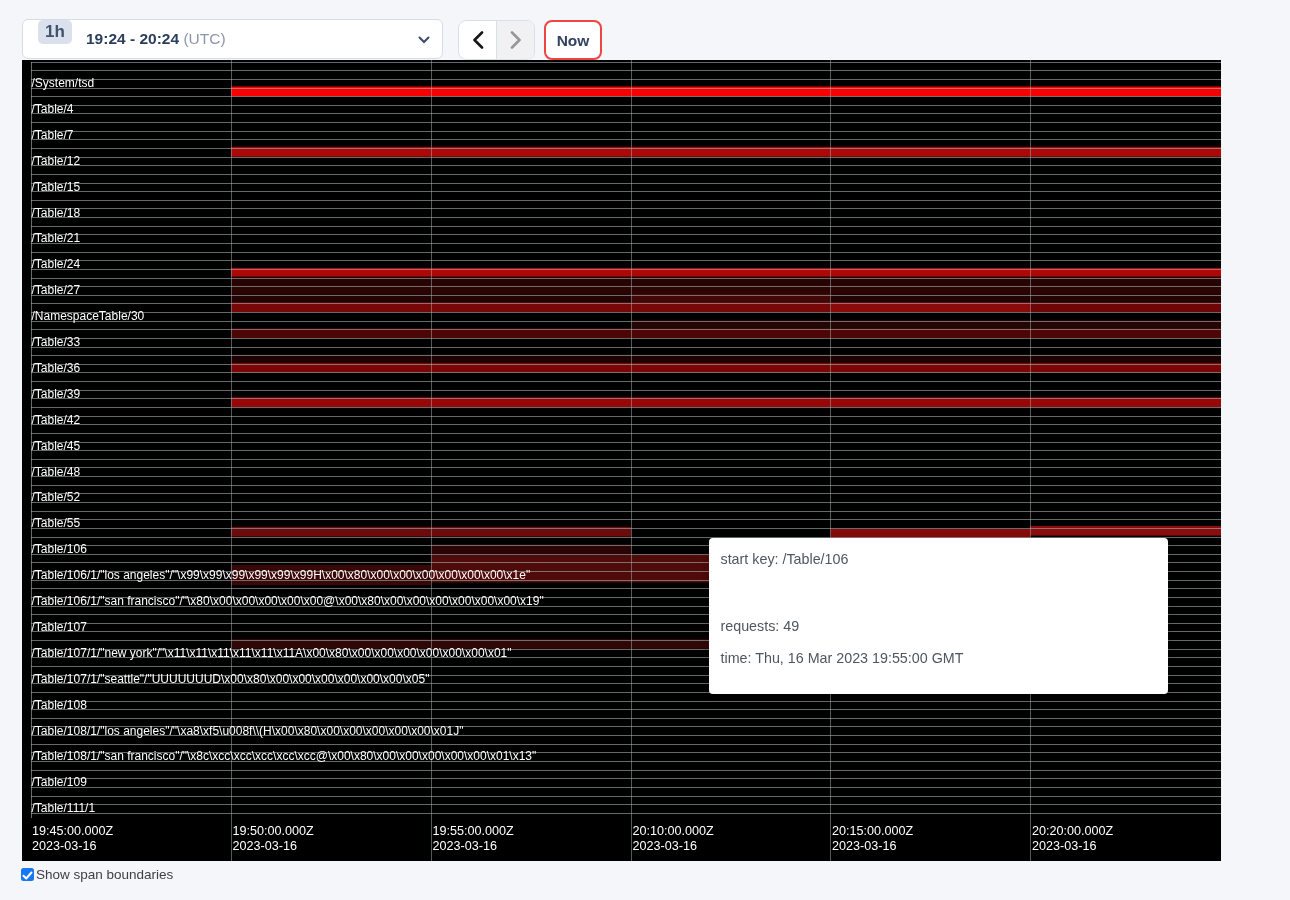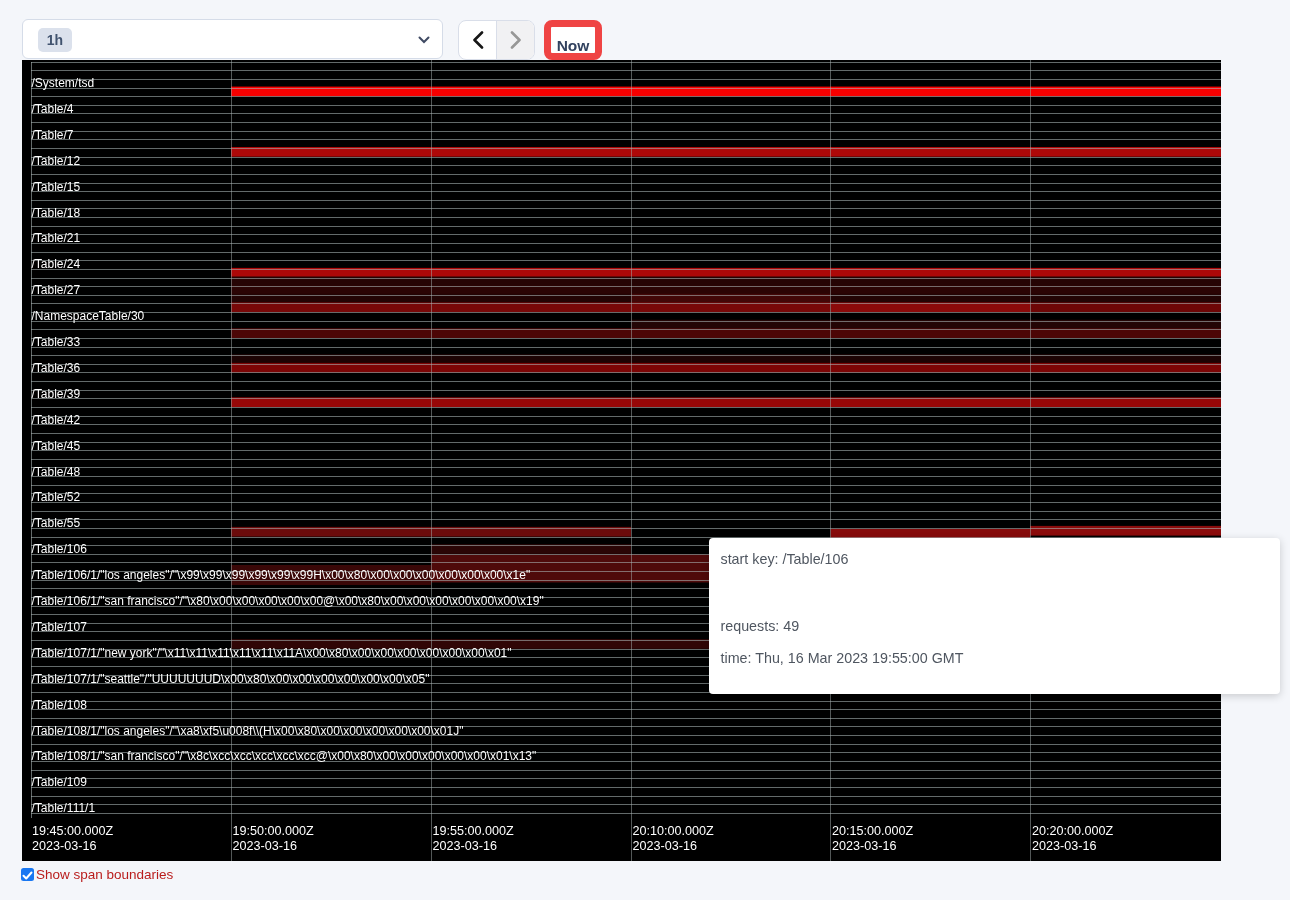--- a/index.html
+++ b/index.html
@@ -1,38 +1,38 @@
 <!DOCTYPE html>
 <html><head>
 <meta charset="utf-8">
 <style>
 * { margin:0; padding:0; box-sizing:border-box; }
 html,body { width:1290px; height:900px; }
 body { background:#f4f6fa; font-family:"Liberation Sans", sans-serif; position:relative; overflow:hidden; }
 .sel { position:absolute; left:22px; top:19px; width:421px; height:40px; background:#fff;
   border:1px solid #d5dce8; border-radius:6px; display:flex; align-items:center; }
-.badge { position:absolute; left:15px; top:8px; width:34px; height:24px; background:#dbe1ec;
-  border-radius:5px; font-size:14px; font-weight:bold; color:#41536f; text-align:center; line-height:24px; }
+.badge { position:absolute; left:15px; top:0; width:34px; height:24px; background:#dbe1ec;
+  border-radius:5px; font-size:17px; font-weight:bold; color:#41536f; text-align:center; line-height:24px; }
 .range { position:absolute; left:63px; top:0; line-height:38px; font-size:15.5px; font-weight:bold; color:#2c3e5c; }
 .range .utc { font-weight:normal; color:#8b96ab; }
 .sel svg.chev { position:absolute; right:12px; top:16px; }
 .nav { position:absolute; left:458px; top:20px; width:77px; height:40px; border:1px solid #d9dee9;
   border-radius:8px; background:#fff; overflow:hidden; display:flex; }
 .nav .c1 { width:38px; height:100%; display:flex; align-items:center; justify-content:center; }
 .nav .c2 { width:39px; height:100%; background:#f1f1f3; border-left:1px solid #d9dee9;
   display:flex; align-items:center; justify-content:center; }
 .nowbtn { position:absolute; left:544px; top:20px; width:58px; height:40px; background:#fff;
-  border:7px solid #ef4444; border-radius:8px; font-size:15.5px; font-weight:bold; color:#32425f;
+  border:2px solid #ef4444; border-radius:8px; font-size:15.5px; font-weight:bold; color:#32425f;
   text-align:center; line-height:38px; }
-.tooltip { position:absolute; left:709px; top:538px; width:571px; height:156px; background:#fff;
+.tooltip { position:absolute; left:709px; top:538px; width:459px; height:156px; background:#fff;
   border-radius:4px; box-shadow:0 2px 8px rgba(0,0,0,0.18); font-size:14.3px; color:#4f5660; }
 .tooltip div { position:absolute; left:11.5px; white-space:nowrap; }
 .cbrow { position:absolute; left:21px; top:867px; height:15px; }
 .cbx { position:absolute; left:0; top:1px; width:13px; height:13px; background:#1877f2; border-radius:2.5px; }
-.cblab { position:absolute; left:15px; top:0; font-size:13.5px; color:#b91c1c; line-height:15px; white-space:nowrap; }
+.cblab { position:absolute; left:15px; top:0; font-size:13.5px; color:#404040; line-height:15px; white-space:nowrap; }
 .hm { position:absolute; left:22px; top:60px; }
 </style>
 </head>
 <body>
 <svg class="hm" width="1199" height="801" viewBox="0 0 1199 801">
 <rect width="1199" height="801" fill="#000"></rect>
 <rect x="209" y="26.6" width="990" height="9.7" fill="#f70000"></rect>
 <rect x="209" y="87.0" width="990" height="9.7" fill="#ad0808"></rect>
 <rect x="209" y="207.9" width="990" height="9.7" fill="#ac0808"></rect>
 <rect x="209" y="216.5" width="990" height="9.7" fill="#260404"></rect>
@@ -101,20 +101,21 @@
 <text x="610.5" y="775" font-size="12.6" fill="#fff">20:10:00.000Z</text>
 <text x="610.5" y="790" font-size="12.6" fill="#fff">2023-03-16</text>
 <text x="810" y="775" font-size="12.6" fill="#fff">20:15:00.000Z</text>
 <text x="810" y="790" font-size="12.6" fill="#fff">2023-03-16</text>
 <text x="1010" y="775" font-size="12.6" fill="#fff">20:20:00.000Z</text>
 <text x="1010" y="790" font-size="12.6" fill="#fff">2023-03-16</text>
 </g>
 </svg>
 <div class="sel">
   <div class="badge">1h</div>
+  <div class="range">19:24 - 20:24 <span class="utc">(UTC)</span></div>
   <svg class="chev" width="12" height="8" viewBox="0 0 12 8">
       <path d="M1.5 1.5L6 6l4.5-4.5" stroke="#3f4a63" stroke-width="2" fill="none" stroke-linecap="round"></path>
     </svg>
 </div>
 <div class="nav">
   <div class="c1">
       <svg width="12" height="18" viewBox="0 0 12 18">
         <path d="M10 1.5L2.5 9l7.5 7.5" stroke="#161616" stroke-width="2.6" fill="none" stroke-linecap="round" stroke-linejoin="round"></path>
       </svg>
     </div>

